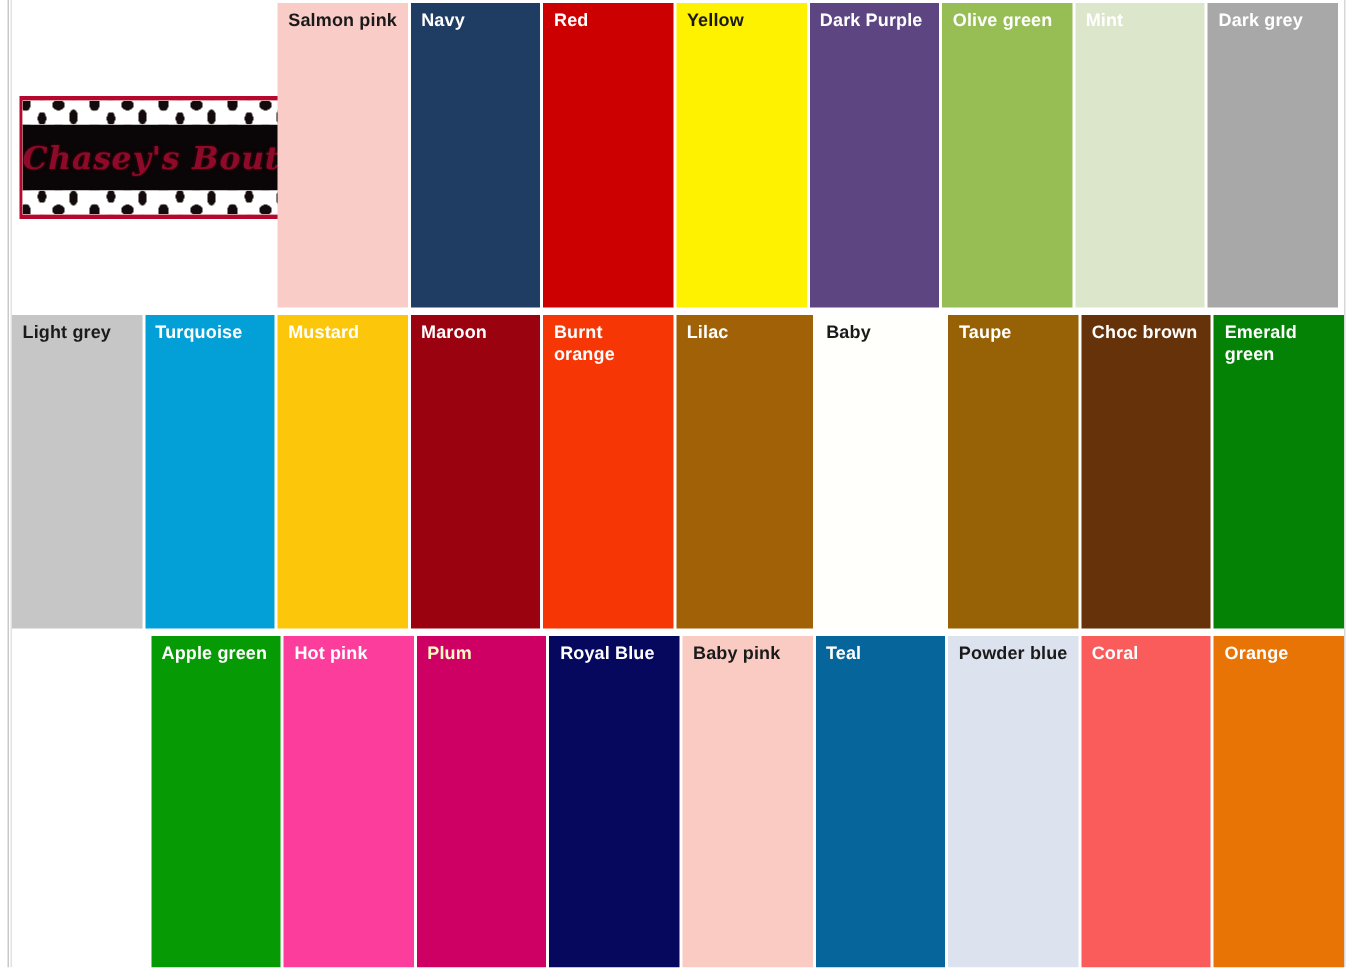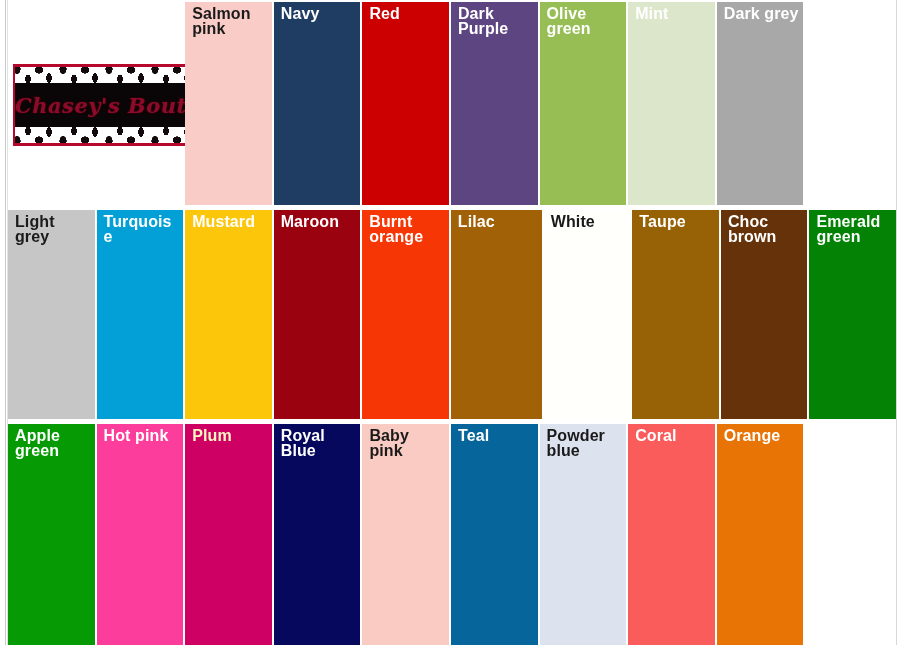--- a/index.html
+++ b/index.html
@@ -50,33 +50,33 @@
 
   .row {
     position: absolute;
     left: 8px;
     display: flex;
     gap: 2px;
     width: 888px;
   }
   #row1 { top: 2px;   height: 203px; }
   #row2 { top: 210px; height: 209px; }
-  #row3 { top: 424px; height: 221px; }
+  #row3 { top: 424px; height: 221px; justify-content: flex-end; }
 
   .swatch {
     position: relative;
     box-sizing: border-box;
     overflow: hidden;
   }
   .swatch-label {
     position: absolute;
     left: 7px;
     top: 4px;
     width: 76px;
-    font-size: 16px;
+    font-size: 12px;
     font-weight: bold;
     line-height: 15px;
     letter-spacing: 0.1px;
     word-wrap: break-word;
   }
 
   
   .logo-cell {
     position: relative;
     background: #ffffff;
@@ -178,20 +178,23 @@
       </div>
       <div class="swatch" style="width: 86.6px; height: 100%; background: rgb(249, 204, 200);">
         <div class="swatch-label" style="color: rgb(26, 26, 26);">Salmon pink</div>
       </div>
       <div class="swatch" style="width: 86.6px; height: 100%; background: rgb(31, 60, 99);">
         <div class="swatch-label" style="color: rgb(255, 255, 255);">Navy</div>
       </div>
       <div class="swatch" style="width: 86.6px; height: 100%; background: rgb(204, 0, 0);">
         <div class="swatch-label" style="color: rgb(255, 255, 255);">Red</div>
       </div>
+      <div class="swatch" style="width: 86.6px; height: 100%; background: rgb(255, 242, 0);">
+        <div class="swatch-label" style="color: rgb(26, 26, 26);">Yellow</div>
+      </div>
       <div class="swatch" style="width: 86.6px; height: 100%; background: rgb(92, 69, 129);">
         <div class="swatch-label" style="color: rgb(255, 255, 255);">Dark Purple</div>
       </div>
       <div class="swatch" style="width: 86.6px; height: 100%; background: rgb(151, 190, 84);">
         <div class="swatch-label" style="color: rgb(255, 255, 255);">Olive green</div>
       </div>
       <div class="swatch" style="width: 86.6px; height: 100%; background: rgb(220, 230, 202);">
         <div class="swatch-label" style="color: rgb(255, 255, 255);">Mint</div>
       </div>
       <div class="swatch" style="width: 86.6px; height: 100%; background: rgb(168, 168, 168);">
@@ -211,21 +214,21 @@
       <div class="swatch" style="width: 86.6px; height: 100%; background: rgb(155, 2, 16);">
         <div class="swatch-label" style="color: rgb(255, 255, 255);">Maroon</div>
       </div>
       <div class="swatch" style="width: 86.6px; height: 100%; background: rgb(246, 54, 5);">
         <div class="swatch-label" style="color: rgb(255, 255, 255);">Burnt orange</div>
       </div>
       <div class="swatch" style="width: 91px; height: 100%; background: #a16207;">
         <div class="swatch-label" style="color: rgb(255, 255, 255);">Lilac</div>
       </div>
       <div class="swatch" style="width: 86.6px; height: 100%; background: rgb(255, 255, 252);">
-        <div class="swatch-label" style="color: rgb(26, 26, 26);">White</div>
+        <div class="swatch-label" style="color: rgb(26, 26, 26);">Baby</div>
       </div>
       <div class="swatch" style="width: 86.6px; height: 100%; background: rgb(151, 98, 6);">
         <div class="swatch-label" style="color: rgb(255, 255, 255);">Taupe</div>
       </div>
       <div class="swatch" style="width: 86.6px; height: 100%; background: rgb(101, 50, 9);">
         <div class="swatch-label" style="color: rgb(255, 255, 255);">Choc brown</div>
       </div>
       <div class="swatch" style="width: 86.6px; height: 100%; background: rgb(3, 130, 6);">
         <div class="swatch-label" style="color: rgb(255, 255, 255);">Emerald green</div>
       </div>

